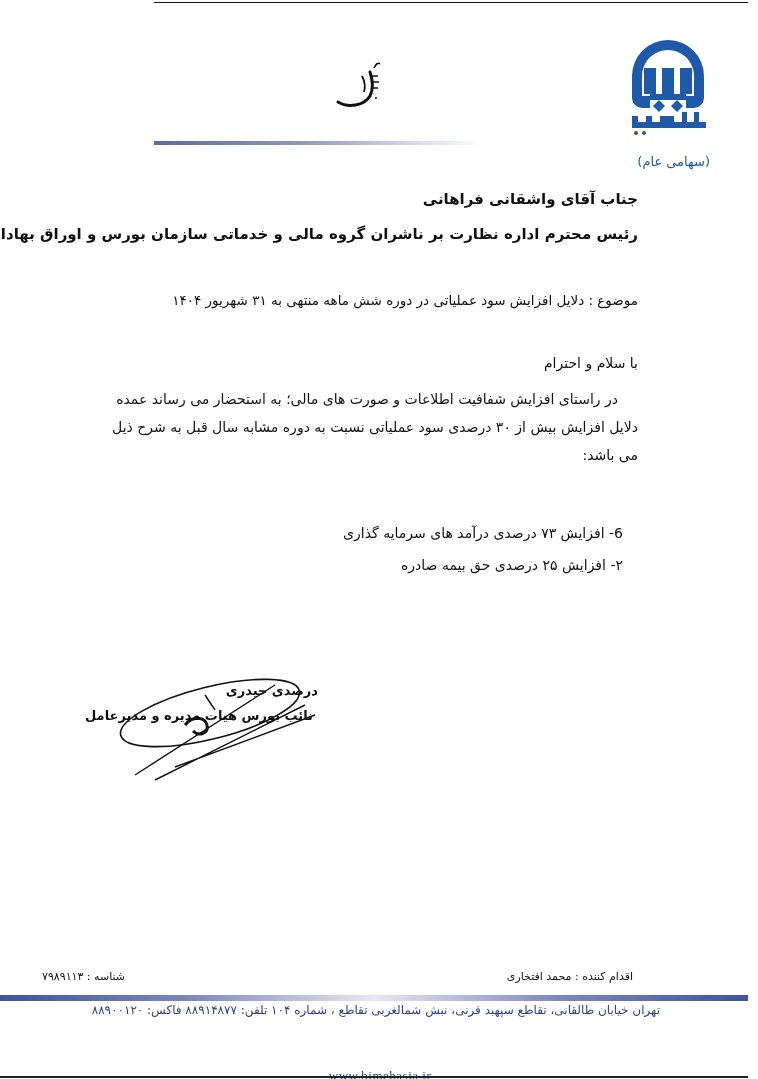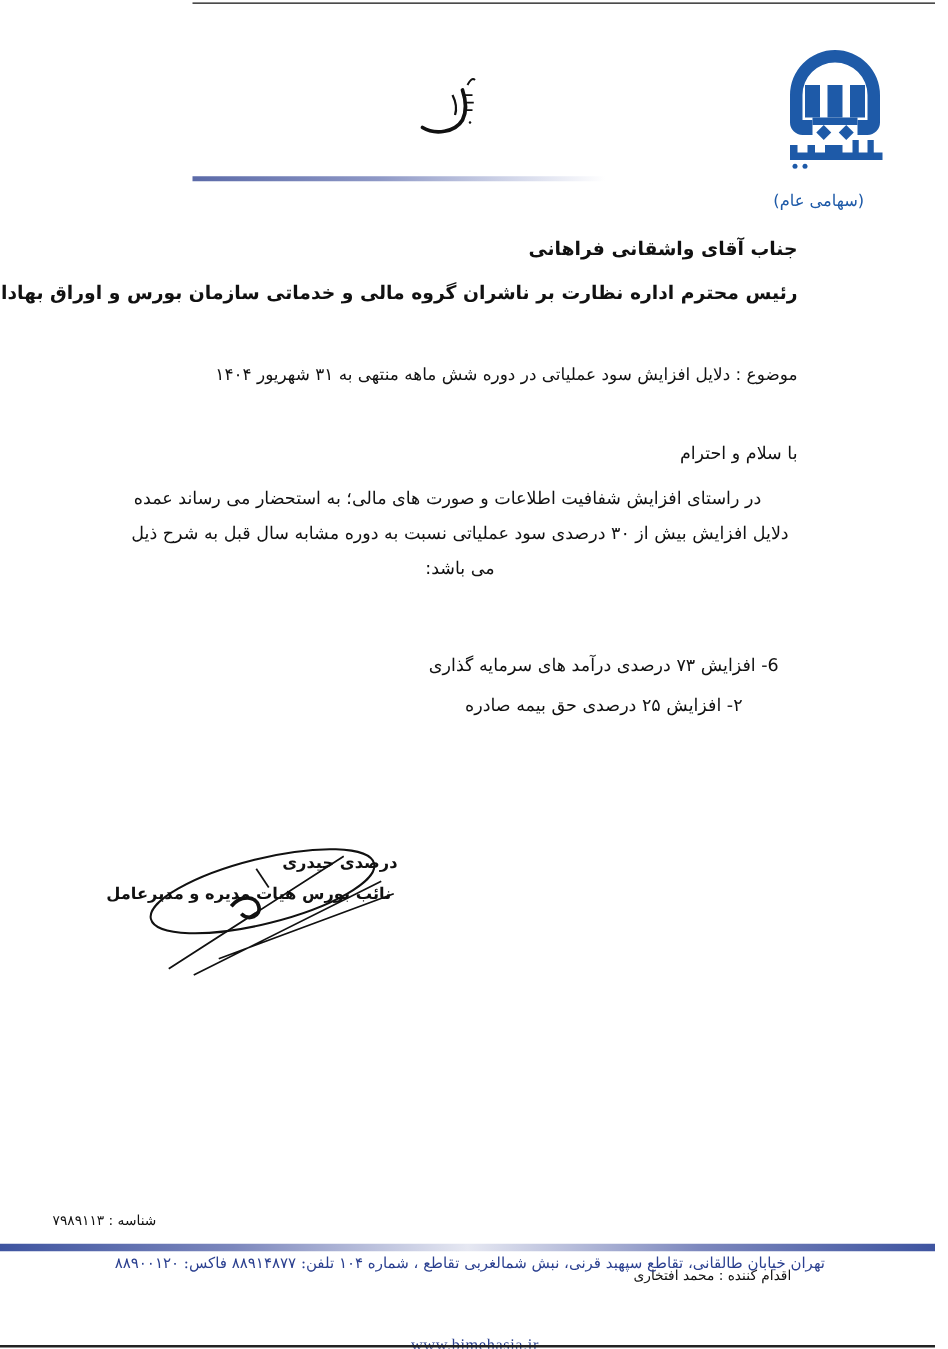--- a/index.html
+++ b/index.html
@@ -1,19 +1,19 @@
 <!DOCTYPE html>
 <html><head>
 <meta charset="utf-8">
 <style>
   html, body { margin:0; padding:0; background:#ffffff; }
   body { width:758px; height:1079px; position:relative; overflow:hidden;
          font-family:"DejaVu Sans", "Liberation Sans", sans-serif; color:#111; }
   .abs { position:absolute; }
-  .rtl { direction:rtl; text-align:center; unicode-bidi:plaintext; }
+  .rtl { direction:rtl; text-align:right; unicode-bidi:plaintext; }
 
   .top-rule { left:154px; top:2px; width:594px; height:1px; background:#111; }
   .header-bar { left:154px; top:141px; width:330px; height:4px;
     background:linear-gradient(to right,#5b6aa8 0%,#8e98c6 45%,#d7dbec 80%,rgba(255,255,255,0) 100%); }
 
   .basmala { left:334px; top:58px; width:48px; height:52px; }
 
   .logo { left:624px; top:38px; width:88px; height:120px; }
   .logo-sub { left:600px; top:154px; width:110px; font-size:13px; color:#1e5aa8; }
 
@@ -28,21 +28,21 @@
   .body-p .l1 { padding-right:20px; }
 
   .list { right:120px; top:517px; font-size:14px; line-height:32px; }
   .list div { white-space:nowrap; padding-right:15px; }
 
   .sig-wrap { left:115px; top:655px; width:220px; height:130px; }
   .sig-name { right:440px; top:683px; font-size:13px; font-weight:bold; white-space:nowrap; }
   .sig-title { right:445px; top:708px; font-size:13px; font-weight:bold; white-space:nowrap; }
 
   .footer-left { left:42px; top:970px; font-size:11px; white-space:nowrap; }
-  .footer-right { right:125px; top:970px; font-size:11px; white-space:nowrap;margin-top:44px; }
+  .footer-right { right:125px; top:970px; font-size:11px; white-space:nowrap; }
   .footer-bar { left:0; top:995px; width:748px; height:6px;
     background:linear-gradient(to right,#3e54a0 0%,#7c87bd 25%,#e6e8f2 50%,#7c87bd 75%,#3e54a0 100%); }
   .address { left:100px; width:560px; top:1003px; font-size:12px; color:#2a3f8f;
     text-align:left; font-family:"DejaVu Serif", "Liberation Serif", serif; white-space:nowrap; }
   .website { left:100px; width:560px; top:1023px; font-size:13px; color:#2a3f8f;
     text-align:center; font-family:"Liberation Serif", "DejaVu Serif", serif; letter-spacing:0.5px;margin-top:45px; }
   .bottom-rule { left:0; top:1076px; width:748px; height:2px; background:#222; }
 </style>
 </head>
 <body>

